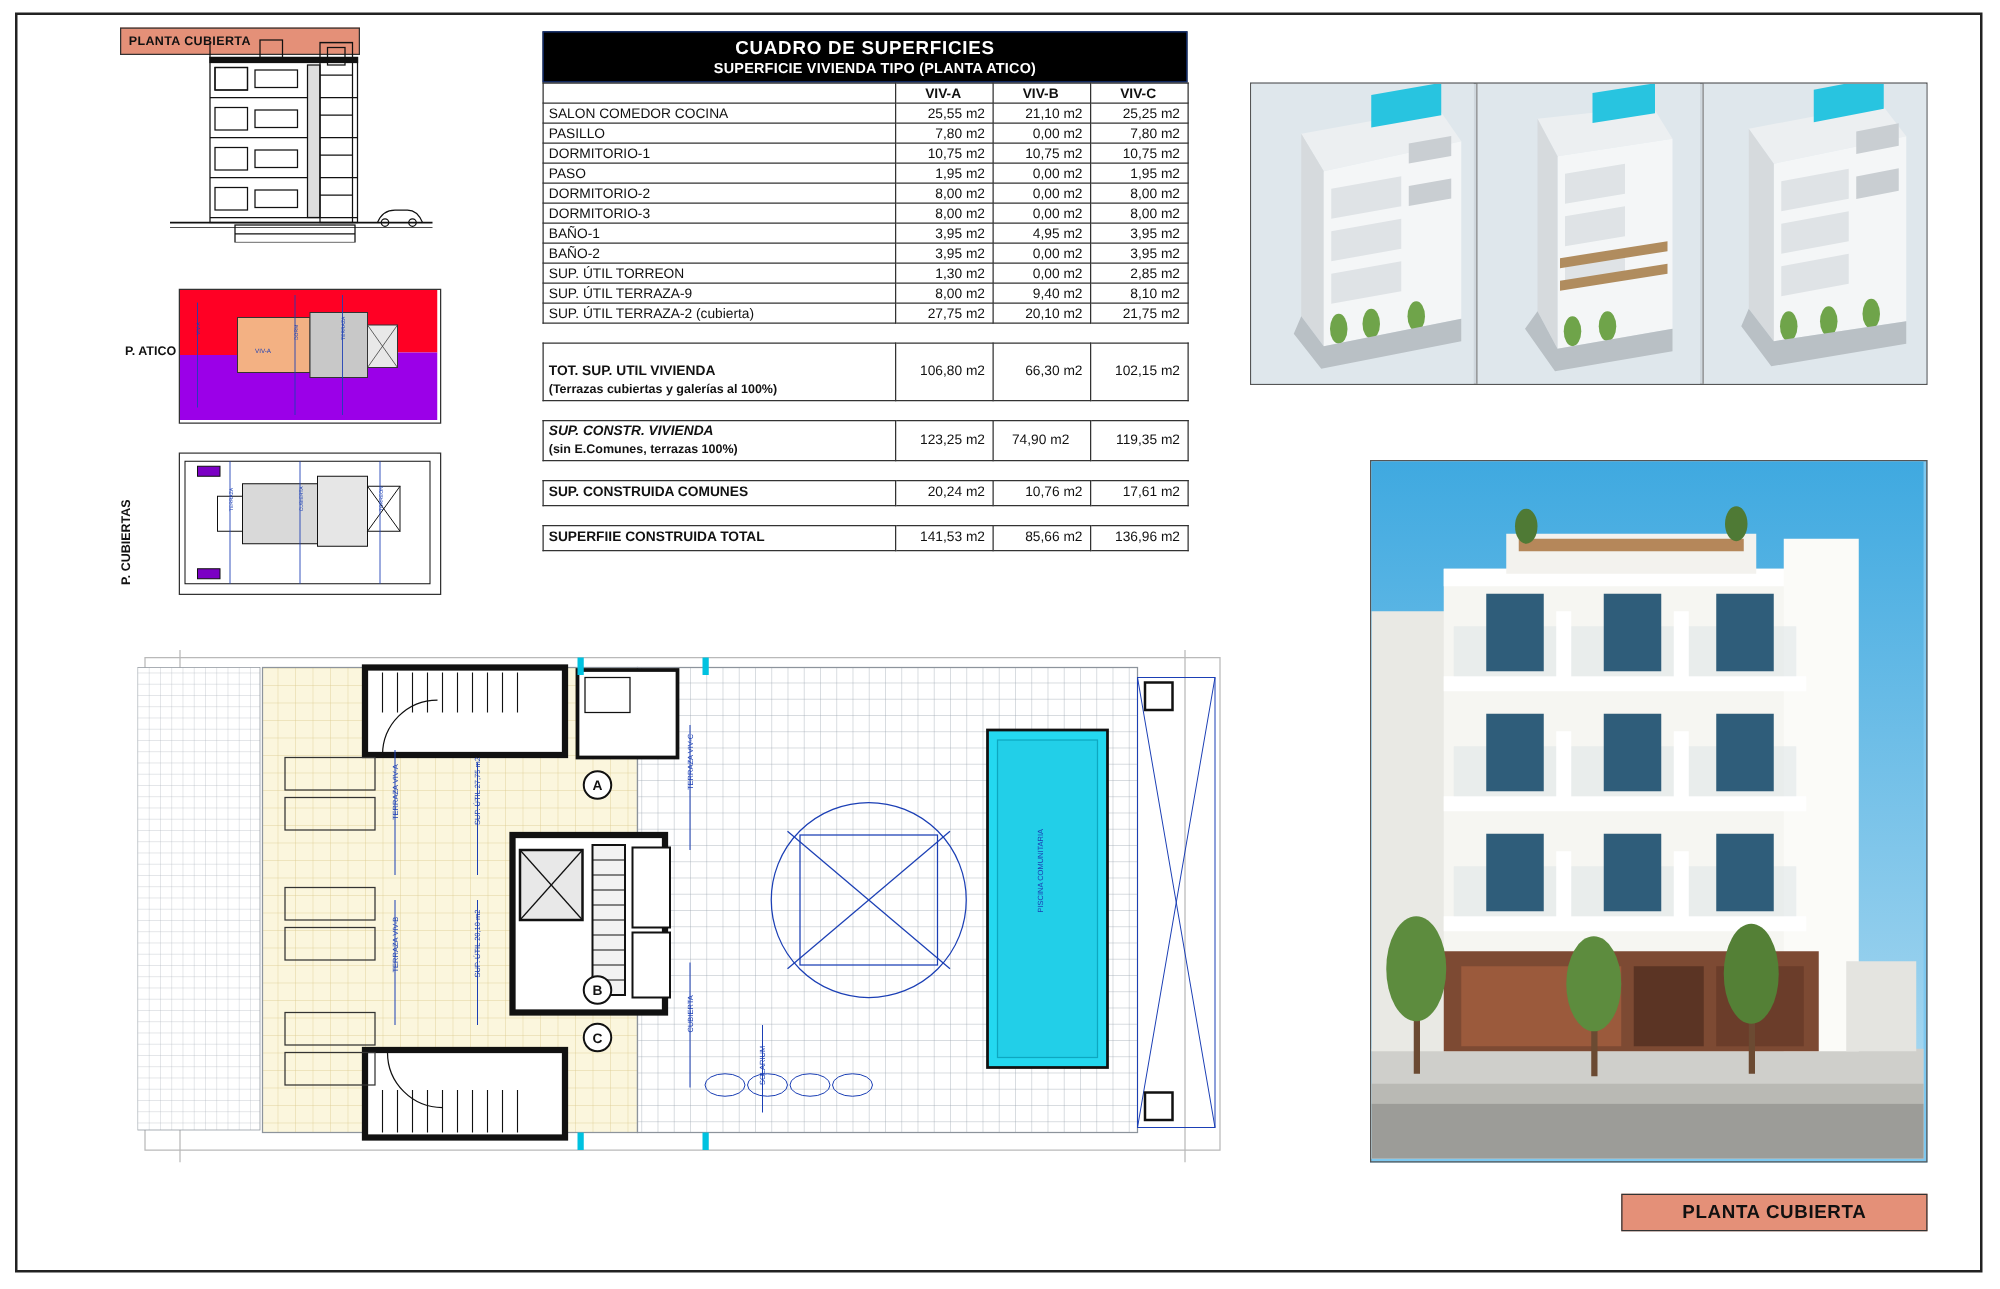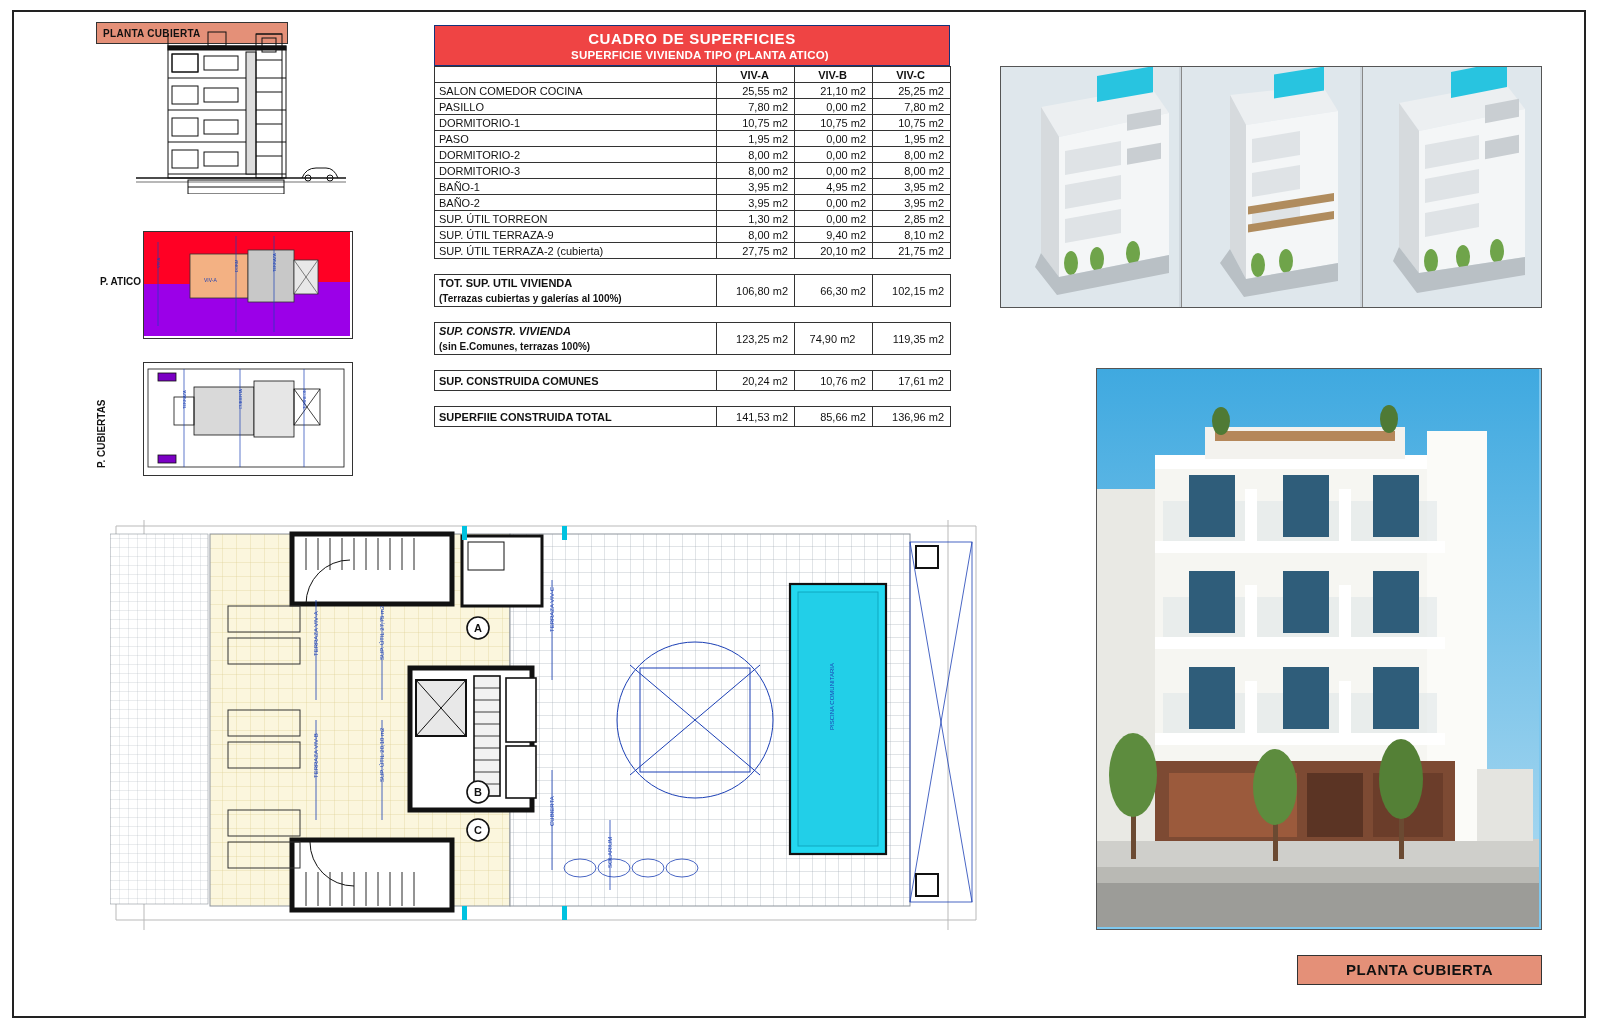--- a/index.html
+++ b/index.html
@@ -17,21 +17,21 @@
   .mini-label{position:absolute;font-size:10px;font-weight:bold;color:#111;}
   #lbl-patico{left:100px;top:276px;}
   #lbl-pcub{left:96px;top:392px;writing-mode:vertical-rl;transform:rotate(180deg);height:84px;text-align:center;}
   .mini-plan{position:absolute;border:1px solid #333;background:#fff;}
   #mini-atico{left:143px;top:231px;width:208px;height:106px;}
   #mini-cub{left:143px;top:362px;width:208px;height:112px;}
   .mini-plan svg{display:block;}
 
   
   .table-wrap{position:absolute;left:434px;top:25px;width:516px;}
-  .tbl-head{background:#ef4444;border:1px solid #15337a;color:#fff;text-align:center;}
+  .tbl-head{background:#000000;border:1px solid #15337a;color:#fff;text-align:center;}
   .tbl-head .t1{font-size:15px;font-weight:bold;letter-spacing:.6px;padding:4px 0 2px;}
   .tbl-head .t2{font-size:11.5px;font-weight:bold;letter-spacing:.2px;padding:0 0 4px;margin-left:16px;}
   table.surf{border-collapse:collapse;width:516px;font-size:11px;color:#111;table-layout:fixed;}
   table.surf td,table.surf th{border:1px solid #333;padding:1px 4px;height:16px;box-sizing:border-box;}
   table.surf th{font-weight:bold;text-align:center;font-size:11px;}
   .c-name{width:282px;text-align:left;}
   .c-val{width:78px;text-align:right;padding-right:6px!important;}
   .spacer td{border:none;height:7px;}
   .sub{font-size:10px;font-weight:bold;}
   .no-b{border:none!important;}
@@ -237,21 +237,21 @@
       </tr>
 
       <tr class="spacer">
             <td class="no-b"></td>
             <td class="no-b"></td>
             <td class="no-b"></td>
             <td class="no-b"></td>
           </tr>
 
       <tr>
-        <td class="c-name tot-label" style="border-bottom:none;padding-top:2px;">TOT. SUP. UTIL VIVIENDA</td>
+        <td class="c-name tot-label" style="border-bottom:none;padding-top:16px;">TOT. SUP. UTIL VIVIENDA</td>
         <td class="c-val" rowspan="2" style="vertical-align:middle;">106,80 m2</td>
         <td class="c-val" rowspan="2" style="vertical-align:middle;">66,30 m2</td>
         <td class="c-val" rowspan="2" style="vertical-align:middle;">102,15 m2</td>
       </tr>
       <tr>
         <td class="c-name sub" style="border-top:none;">(Terrazas cubiertas y galerías al 100%)</td>
       </tr>
 
       <tr class="spacer">
             <td class="no-b"></td>

